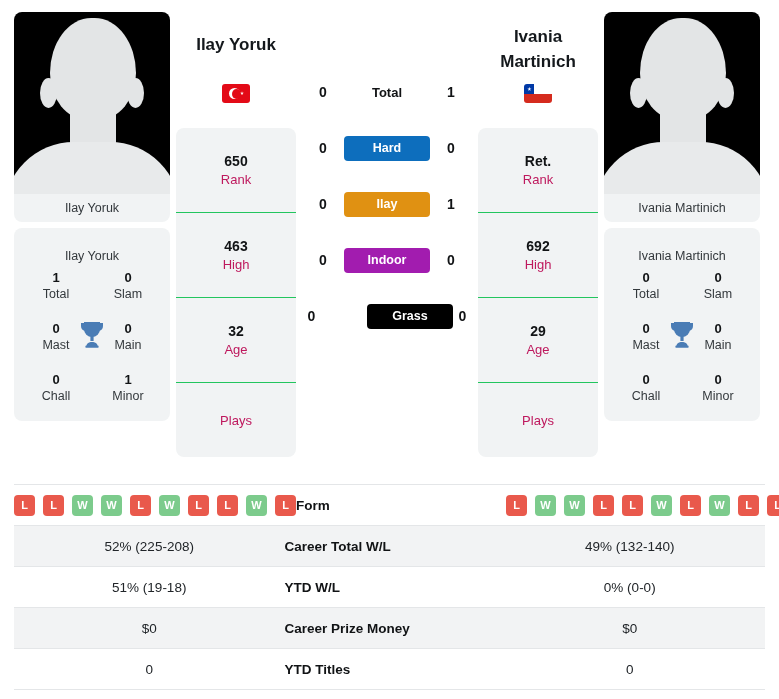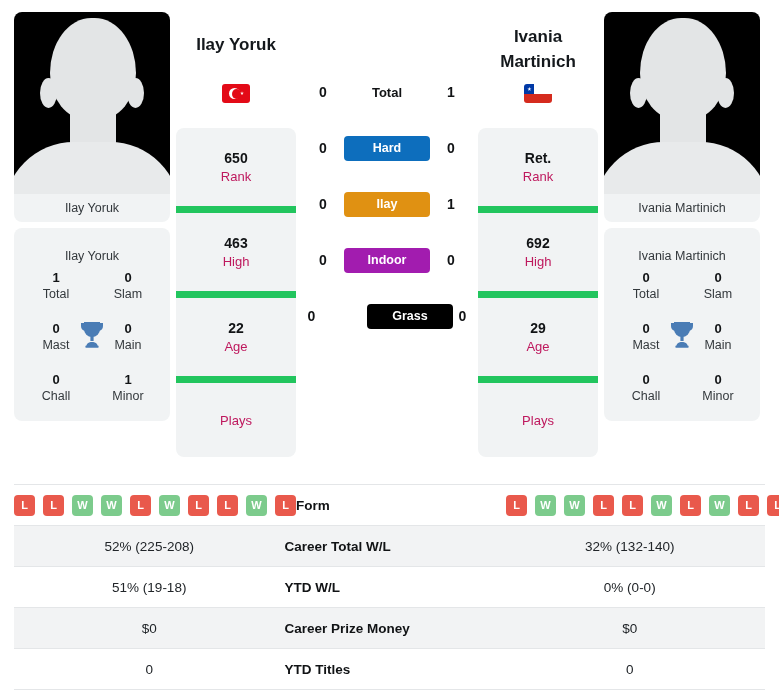--- a/index.html
+++ b/index.html
@@ -166,21 +166,21 @@
     background: #f1f3f4;
     border-radius: 8px;
     overflow: hidden;
   }
   .rank-cell {
     height: 85px;
     display: flex;
     flex-direction: column;
     align-items: center;
     justify-content: center;
-    border-bottom: 7px solid #22c55e;
+    border-bottom: 1px solid #22c55e;
   }
   .rank-cell:last-child { border-bottom: none; height: 74px; }
   .rank-cell .v {
     font-size: 14px; font-weight: bold; color: #111315; line-height: 18px;
   }
   .rank-cell .k {
     font-size: 13px; color: #be185d; line-height: 19px;
   }
 
   
@@ -335,21 +335,21 @@
       <div class="rank-card">
         <div class="rank-cell">
           <div class="v">650</div>
           <div class="k">Rank</div>
         </div>
         <div class="rank-cell">
           <div class="v">463</div>
           <div class="k">High</div>
         </div>
         <div class="rank-cell">
-          <div class="v">22</div>
+          <div class="v">32</div>
           <div class="k">Age</div>
         </div>
         <div class="rank-cell">
           <div class="v"></div>
           <div class="k">Plays</div>
         </div>
       </div>
     </div>
 
     <div class="center-col">
@@ -500,21 +500,21 @@
             <div class="fbadge W">W</div>
             <div class="fbadge L">L</div>
             <div class="fbadge L">L</div>
           </div>
       </div>
     </div>
 
     <div class="crow alt">
       <div class="side">52% (225-208)</div>
       <div class="label">Career Total W/L</div>
-      <div class="side">32% (132-140)</div>
+      <div class="side">49% (132-140)</div>
     </div>
 
     <div class="crow">
       <div class="side">51% (19-18)</div>
       <div class="label">YTD W/L</div>
       <div class="side">0% (0-0)</div>
     </div>
 
     <div class="crow alt">
       <div class="side">$0</div>

